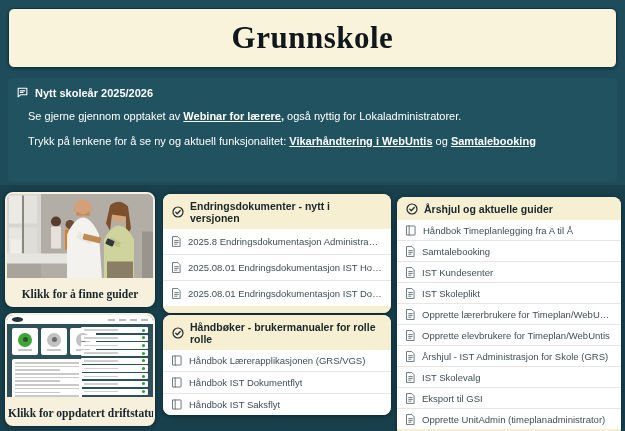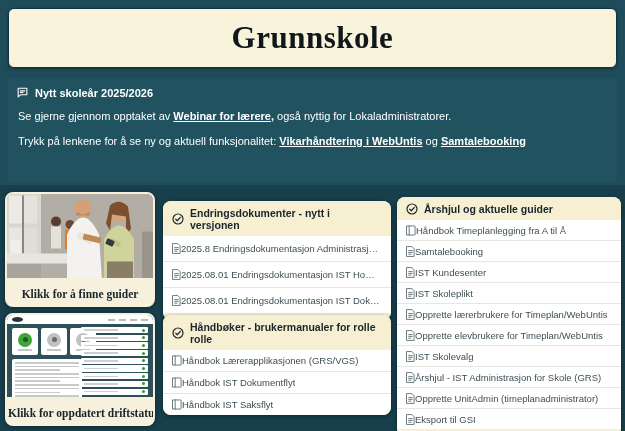--- a/index.html
+++ b/index.html
@@ -18,45 +18,45 @@
   .title-card h1{
     margin:0;font-family:"Liberation Serif",serif;font-weight:700;
     font-size:31px;color:#10181c;letter-spacing:.5px;
   }
   
   .announce{
     position:absolute;left:8px;top:78px;width:593px;height:90px;
     background:#20525f;border-radius:4px;padding:8px 8px 6px 8px;color:#fff;
   }
   .announce-head{display:flex;align-items:center;gap:6px;font-size:11px;font-weight:700;}
-  .announce p{margin:11px 0 0 2px;font-size:11px;line-height:1.25;}
+  .announce p{margin:11px 0 0 12px;font-size:11px;line-height:1.25;}
   .announce a{color:#fff;font-weight:600;text-decoration:underline;cursor:pointer;}
   
   .card{
     position:absolute;background:#f7efd2;border-radius:8px;overflow:hidden;
     box-shadow:0 1px 4px rgba(0,0,0,.4);
   }
   .card-head{
     display:flex;align-items:center;gap:6px;padding:6px 9px 5px 9px;
     font-size:10.5px;font-weight:700;color:#18252b;background:#f7efd2;
   }
   .row{
-    display:flex;align-items:center;background:#ffffff;
+    display:flex;align-items:center;gap:7px;background:#ffffff;
     padding:0 9px;border-bottom:1px solid #e7e6e2;cursor:pointer;text-align:center;
   }
   .row:last-child{border-bottom:none;}
   .row-label{
     font-size:9.5px;color:#3e4e55;white-space:nowrap;overflow:hidden;text-overflow:ellipsis;
   }
   .row-icon{display:flex;align-items:center;flex:0 0 auto;}
   .rows-mid .row{height:25px;}
   .rows-mid2 .row{height:21px;}
   .rows-right .row{height:20px;}
   .card-pad{height:7px;background:#f7efd2;}
-  #card-endringer{left:163px;top:201px;width:228px;}
+  #card-endringer{left:163px;top:194px;width:228px;}
   #card-handboker{left:163px;top:315px;width:228px;}
   #card-arshjul{left:397px;top:197px;width:224px;}
   
   .pic-card{
     position:absolute;left:5px;width:150px;border:2px solid #f7f0dc;border-radius:8px;
     overflow:hidden;background:#f7f0dc;box-sizing:border-box;cursor:pointer;
     box-shadow:0 1px 4px rgba(0,0,0,.4);display:flex;flex-direction:column;
   }
   #guide-card{top:192px;height:115px;}
   #status-card{top:313px;height:113px;}
@@ -419,55 +419,55 @@
 
         <div class="row">
           <span class="row-icon">
             <svg width="9" height="11" viewBox="0 0 20 24" fill="none" stroke="#5d6d73" stroke-width="2" stroke-linejoin="round" stroke-linecap="round">
               <path d="M2 1h11l5 5v17H2z"></path>
               <line x1="6" y1="10" x2="14" y2="10"></line>
               <line x1="6" y1="14" x2="14" y2="14"></line>
               <line x1="6" y1="18" x2="11" y2="18"></line>
             </svg>
           </span>
+          <span class="row-label">Årshjul - IST Administrasjon for Skole (GRS)</span>
+        </div>
+
+        <div class="row">
+          <span class="row-icon">
+            <svg width="9" height="11" viewBox="0 0 20 24" fill="none" stroke="#5d6d73" stroke-width="2" stroke-linejoin="round" stroke-linecap="round">
+              <path d="M2 1h11l5 5v17H2z"></path>
+              <line x1="6" y1="10" x2="14" y2="10"></line>
+              <line x1="6" y1="14" x2="14" y2="14"></line>
+              <line x1="6" y1="18" x2="11" y2="18"></line>
+            </svg>
+          </span>
           <span class="row-label">IST Skolevalg</span>
         </div>
 
         <div class="row">
           <span class="row-icon">
             <svg width="9" height="11" viewBox="0 0 20 24" fill="none" stroke="#5d6d73" stroke-width="2" stroke-linejoin="round" stroke-linecap="round">
               <path d="M2 1h11l5 5v17H2z"></path>
               <line x1="6" y1="10" x2="14" y2="10"></line>
               <line x1="6" y1="14" x2="14" y2="14"></line>
               <line x1="6" y1="18" x2="11" y2="18"></line>
             </svg>
           </span>
-          <span class="row-label">Årshjul - IST Administrasjon for Skole (GRS)</span>
+          <span class="row-label">Eksport til GSI</span>
         </div>
 
         <div class="row">
           <span class="row-icon">
             <svg width="9" height="11" viewBox="0 0 20 24" fill="none" stroke="#5d6d73" stroke-width="2" stroke-linejoin="round" stroke-linecap="round">
               <path d="M2 1h11l5 5v17H2z"></path>
               <line x1="6" y1="10" x2="14" y2="10"></line>
               <line x1="6" y1="14" x2="14" y2="14"></line>
               <line x1="6" y1="18" x2="11" y2="18"></line>
             </svg>
           </span>
           <span class="row-label">Opprette UnitAdmin (timeplanadministrator)</span>
-        </div>
-
-        <div class="row">
-          <span class="row-icon">
-            <svg width="9" height="11" viewBox="0 0 20 24" fill="none" stroke="#5d6d73" stroke-width="2" stroke-linejoin="round" stroke-linecap="round">
-              <path d="M2 1h11l5 5v17H2z"></path>
-              <line x1="6" y1="10" x2="14" y2="10"></line>
-              <line x1="6" y1="14" x2="14" y2="14"></line>
-              <line x1="6" y1="18" x2="11" y2="18"></line>
-            </svg>
-          </span>
-          <span class="row-label">Eksport til GSI</span>
         </div>
       </div>
     <div class="card-pad"></div>
   </div>
 
 </div>
 
 </body></html>

